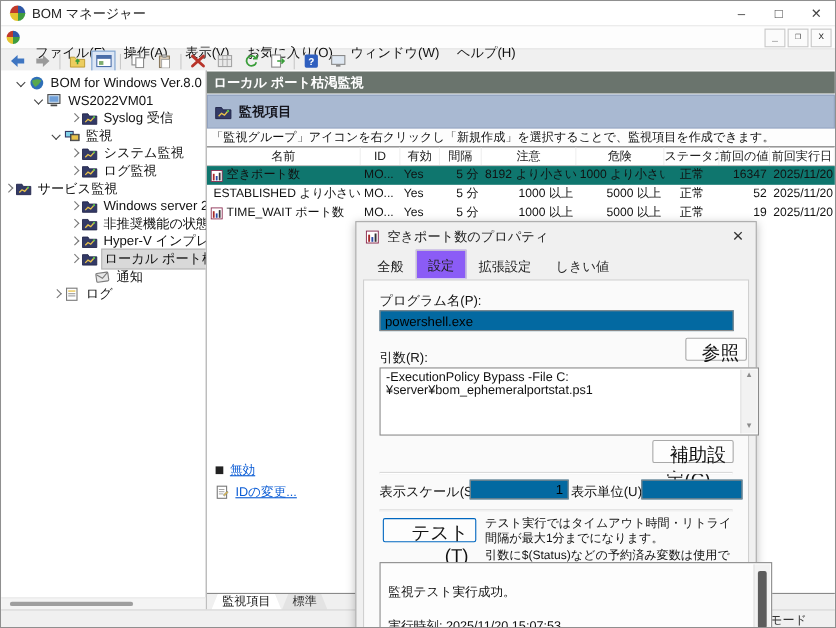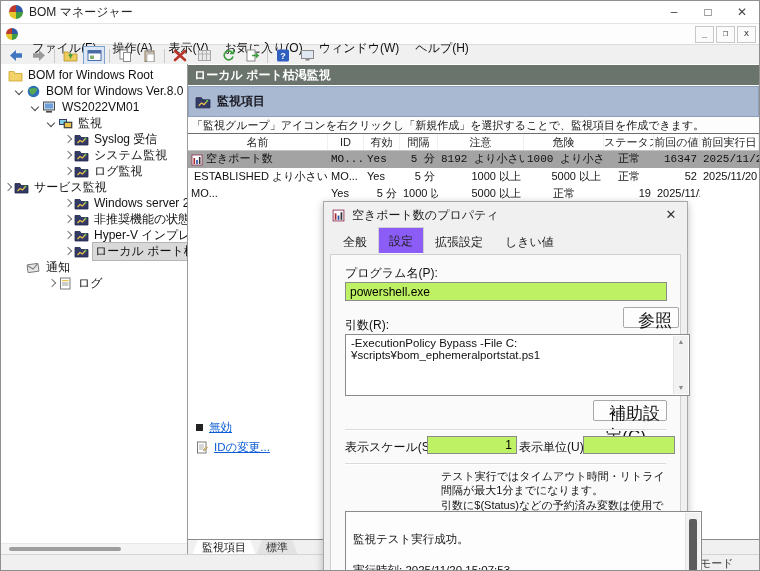--- a/index.html
+++ b/index.html
@@ -46,21 +46,21 @@
   .main-panel{position:absolute;left:187px;top:63px;right:0;bottom:15px;background:#fff;overflow:hidden;}
   .main-header{height:20px;background:#6a746d;color:#fff;font-weight:bold;line-height:20px;padding-left:6px;margin-top:1px;}
   .section-bar{height:29px;background:#a9b9d2;border:1px solid #8fa0bd;display:flex;align-items:center;padding-left:6px;margin-top:1px;font-weight:bold;color:#15151d;}
   .section-bar svg{margin-right:6px;}
   .hint-bar{height:16px;line-height:16px;background:#fdfdfd;border-bottom:1px solid #6d6d6d;padding-left:4px;font-size:11px;}
 
   .grid{display:grid;grid-template-columns:140px 36px 36px 38px 86px 80px 50px 46px 1fr;}
   .ghead{border-bottom:1px solid #c4c4c4;height:16px;line-height:16px;font-size:11px;color:#222;}
   .ghead .hc{text-align:center;overflow:hidden;white-space:nowrap;border-right:1px solid #efefef;}
   .grow{height:17px;line-height:17px;font-size:11px;white-space:nowrap;}
-  .grow.sel{background:#a3a3a3;font-family:Liberation Mono, monospace;}
+  .grow.sel{background:#0f766e;}
   .cell{overflow:hidden;white-space:nowrap;padding:0 3px;}
   .c-name{display:flex;align-items:center;gap:3px;}
   .c-right{text-align:right;}
   .c-center{text-align:center;}
 
   .links-block{position:absolute;left:8px;top:353px;}
   .link-row{display:flex;align-items:center;height:20px;gap:6px;}
   .bullet-sq{width:7px;height:7px;background:#222;}
   a.blue-link{color:#0b5cd5;text-decoration:underline;font-size:11.5px;}
 
@@ -76,21 +76,21 @@
   .dialog{position:absolute;left:322px;top:200px;width:363px;height:390px;background:#f0f0f0;
     border:1px solid #a8a8a8;box-shadow:0 2px 8px rgba(0,0,0,.25);z-index:10;}
   .dlg-title{height:26px;display:flex;align-items:center;padding-left:8px;}
   .dlg-title .txt{margin-left:7px;font-size:12px;color:#1a1a1a;}
   .dlg-close{margin-left:auto;width:32px;height:24px;text-align:center;line-height:24px;color:#333;font-size:13px;}
   .dlg-tabs{display:flex;padding-left:8px;position:relative;top:1px;}
   .dtab{padding:4px 10px 3px;font-size:12px;color:#222;border:1px solid transparent;}
   .dtab.active{background:#8b5cf6;border:1px solid #d0d0d0;border-bottom:1px solid #fafafa;position:relative;top:-2px;padding-top:5px;}
   .dlg-page{position:absolute;left:6px;right:6px;top:52px;bottom:-2px;background:#fafafa;border:1px solid #d0d0d0;}
   .fld-label{position:absolute;font-size:12px;color:#111;}
-  .txtbox{position:absolute;border:1px solid #8a8a8a;background:#bef264;font-size:12px;
+  .txtbox{position:absolute;border:1px solid #8a8a8a;background:#0369a1;font-size:12px;
     font-family:"Liberation Sans",sans-serif;padding:0 4px;}
   .btn{position:absolute;background:#fdfdfd;border:1px solid #a9a9a9;border-radius:2px;
     font-size:17px;text-align:right;color:#111;}
   .btn.default{border:1px solid #0067c0;}
   .argbox{position:absolute;border:1px solid #8a8a8a;background:#fff;font-size:11.5px;padding:2px 18px 2px 5px;overflow:hidden;}
   .fake-vscroll{position:absolute;right:1px;top:1px;bottom:1px;width:14px;background:#f2f2f2;border-left:1px solid #e2e2e2;}
   .fake-vscroll .arr{position:absolute;left:0;width:14px;height:12px;text-align:center;font-size:7px;color:#8b8b8b;line-height:12px;}
   .fake-vscroll .arr.up{top:0;} .fake-vscroll .arr.dn{bottom:0;}
   .fake-vscroll .vthumb{position:absolute;left:3px;width:8px;background:#5c5c5c;border-radius:2px;}
   .sepline{position:absolute;left:14px;right:14px;height:1px;background:#dadada;border-bottom:1px solid #fff;}
@@ -199,126 +199,120 @@
     <span class="tbtn">
       <svg width="15" height="13" viewBox="0 0 15 13">
           <rect x="1.5" y="1.5" width="12" height="8" fill="#dfe8f2" stroke="#8a8a8a"></rect>
           <rect x="5.5" y="10" width="4" height="1.6" fill="#8a8a8a"></rect>
         </svg>
       </span>
   </div>
 
   <div class="tree-panel">
     <div class="tree">
-      <div class="tree-row" style="padding-left:6px">
-        <span class="ticon"><svg width="15" height="13" viewBox="0 0 15 13">
-              <path d="M1 2.5 h5 l1.2 2 H14 v7.5 H1 Z" fill="#f3d26a" stroke="#c9a227" stroke-width="0.8"></path>
-            </svg></span>
-        <span class="lbl">BOM for Windows Root</span>
-      </div>
       <div class="tree-row" style="padding-left:12px">
         <span class="chev down"></span>
         <span class="ticon"><svg width="15" height="13" viewBox="0 0 15 13">
               <circle cx="7.5" cy="6.5" r="5.8" fill="#2f6fb7"></circle>
               <path d="M3 4.5 Q7 2 11.5 4 Q10 8 6 10 Q3.5 8 3 4.5Z" fill="#58a84e"></path>
             </svg></span>
         <span class="lbl">BOM for Windows Ver.8.0 (ローカル)</span>
       </div>
       <div class="tree-row" style="padding-left:28px">
         <span class="chev down"></span>
         <span class="ticon"><svg width="15" height="13" viewBox="0 0 15 13">
               <rect x="1.5" y="1" width="11" height="8" fill="#cfe0f0" stroke="#4a4a4a"></rect>
               <rect x="3" y="2.5" width="8" height="5" fill="#6f9fd8"></rect>
               <rect x="4" y="10" width="6" height="1.6" fill="#4a4a4a"></rect>
             </svg></span>
         <span class="lbl">WS2022VM01</span>
+      </div>
+      <div class="tree-row" style="padding-left:60px">
+        <span class="chev right"></span>
+        <span class="ticon"><svg width="15" height="13" viewBox="0 0 15 13">
+              <path d="M1 2.5 h5 l1.2 2 H14 v7.5 H1 Z" fill="#333a66" stroke="#22264a" stroke-width="0.8"></path>
+              <path d="M3.5 10 L6 7.5 L8.5 9 L11.5 5.5" stroke="#e8c24a" stroke-width="1.2" fill="none"></path>
+              <circle cx="11.5" cy="5.5" r="1" fill="#58c14e"></circle>
+            </svg></span>
+        <span class="lbl">Syslog 受信</span>
       </div>
       <div class="tree-row" style="padding-left:44px">
         <span class="chev down"></span>
         <span class="ticon"><svg width="15" height="13" viewBox="0 0 15 13">
               <rect x="1" y="2" width="8" height="6" fill="#333a66"></rect>
               <rect x="2" y="3" width="6" height="4" fill="#7fd0e8"></rect>
               <rect x="6" y="5" width="8" height="6" fill="#555" stroke="#333" stroke-width="0.6"></rect>
               <rect x="7" y="6" width="6" height="4" fill="#e8c24a"></rect>
             </svg></span>
         <span class="lbl">監視</span>
       </div>
       <div class="tree-row" style="padding-left:60px">
         <span class="chev right"></span>
         <span class="ticon"><svg width="15" height="13" viewBox="0 0 15 13">
               <path d="M1 2.5 h5 l1.2 2 H14 v7.5 H1 Z" fill="#333a66" stroke="#22264a" stroke-width="0.8"></path>
               <path d="M3.5 10 L6 7.5 L8.5 9 L11.5 5.5" stroke="#e8c24a" stroke-width="1.2" fill="none"></path>
               <circle cx="11.5" cy="5.5" r="1" fill="#58c14e"></circle>
             </svg></span>
-        <span class="lbl">Syslog 受信</span>
+        <span class="lbl">システム監視</span>
       </div>
       <div class="tree-row" style="padding-left:60px">
         <span class="chev right"></span>
         <span class="ticon"><svg width="15" height="13" viewBox="0 0 15 13">
               <path d="M1 2.5 h5 l1.2 2 H14 v7.5 H1 Z" fill="#333a66" stroke="#22264a" stroke-width="0.8"></path>
               <path d="M3.5 10 L6 7.5 L8.5 9 L11.5 5.5" stroke="#e8c24a" stroke-width="1.2" fill="none"></path>
               <circle cx="11.5" cy="5.5" r="1" fill="#58c14e"></circle>
             </svg></span>
-        <span class="lbl">システム監視</span>
+        <span class="lbl">ログ監視</span>
+      </div>
+      <div class="tree-row" style="">
+        <span class="chev right"></span>
+        <span class="ticon"><svg width="15" height="13" viewBox="0 0 15 13">
+              <path d="M1 2.5 h5 l1.2 2 H14 v7.5 H1 Z" fill="#333a66" stroke="#22264a" stroke-width="0.8"></path>
+              <path d="M3.5 10 L6 7.5 L8.5 9 L11.5 5.5" stroke="#e8c24a" stroke-width="1.2" fill="none"></path>
+              <circle cx="11.5" cy="5.5" r="1" fill="#58c14e"></circle>
+            </svg></span>
+        <span class="lbl">サービス監視</span>
       </div>
       <div class="tree-row" style="padding-left:60px">
         <span class="chev right"></span>
         <span class="ticon"><svg width="15" height="13" viewBox="0 0 15 13">
               <path d="M1 2.5 h5 l1.2 2 H14 v7.5 H1 Z" fill="#333a66" stroke="#22264a" stroke-width="0.8"></path>
               <path d="M3.5 10 L6 7.5 L8.5 9 L11.5 5.5" stroke="#e8c24a" stroke-width="1.2" fill="none"></path>
               <circle cx="11.5" cy="5.5" r="1" fill="#58c14e"></circle>
             </svg></span>
-        <span class="lbl">ログ監視</span>
-      </div>
-      <div class="tree-row" style="">
-        <span class="chev right"></span>
-        <span class="ticon"><svg width="15" height="13" viewBox="0 0 15 13">
-              <path d="M1 2.5 h5 l1.2 2 H14 v7.5 H1 Z" fill="#333a66" stroke="#22264a" stroke-width="0.8"></path>
-              <path d="M3.5 10 L6 7.5 L8.5 9 L11.5 5.5" stroke="#e8c24a" stroke-width="1.2" fill="none"></path>
-              <circle cx="11.5" cy="5.5" r="1" fill="#58c14e"></circle>
-            </svg></span>
-        <span class="lbl">サービス監視</span>
+        <span class="lbl">Windows server 2025 セ</span>
       </div>
       <div class="tree-row" style="padding-left:60px">
         <span class="chev right"></span>
         <span class="ticon"><svg width="15" height="13" viewBox="0 0 15 13">
               <path d="M1 2.5 h5 l1.2 2 H14 v7.5 H1 Z" fill="#333a66" stroke="#22264a" stroke-width="0.8"></path>
               <path d="M3.5 10 L6 7.5 L8.5 9 L11.5 5.5" stroke="#e8c24a" stroke-width="1.2" fill="none"></path>
               <circle cx="11.5" cy="5.5" r="1" fill="#58c14e"></circle>
             </svg></span>
-        <span class="lbl">Windows server 2025 セ</span>
+        <span class="lbl">非推奨機能の状態チェック</span>
       </div>
       <div class="tree-row" style="padding-left:60px">
         <span class="chev right"></span>
         <span class="ticon"><svg width="15" height="13" viewBox="0 0 15 13">
               <path d="M1 2.5 h5 l1.2 2 H14 v7.5 H1 Z" fill="#333a66" stroke="#22264a" stroke-width="0.8"></path>
               <path d="M3.5 10 L6 7.5 L8.5 9 L11.5 5.5" stroke="#e8c24a" stroke-width="1.2" fill="none"></path>
               <circle cx="11.5" cy="5.5" r="1" fill="#58c14e"></circle>
             </svg></span>
-        <span class="lbl">非推奨機能の状態チェック</span>
-      </div>
-      <div class="tree-row" style="padding-left:60px">
-        <span class="chev right"></span>
-        <span class="ticon"><svg width="15" height="13" viewBox="0 0 15 13">
-              <path d="M1 2.5 h5 l1.2 2 H14 v7.5 H1 Z" fill="#333a66" stroke="#22264a" stroke-width="0.8"></path>
-              <path d="M3.5 10 L6 7.5 L8.5 9 L11.5 5.5" stroke="#e8c24a" stroke-width="1.2" fill="none"></path>
-              <circle cx="11.5" cy="5.5" r="1" fill="#58c14e"></circle>
-            </svg></span>
         <span class="lbl">Hyper-V インプレースアップ</span>
       </div>
       <div class="tree-row sel" style="padding-left:60px">
         <span class="chev right"></span>
         <span class="ticon"><svg width="15" height="13" viewBox="0 0 15 13">
               <path d="M1 2.5 h5 l1.2 2 H14 v7.5 H1 Z" fill="#333a66" stroke="#22264a" stroke-width="0.8"></path>
               <path d="M3.5 10 L6 7.5 L8.5 9 L11.5 5.5" stroke="#e8c24a" stroke-width="1.2" fill="none"></path>
               <circle cx="11.5" cy="5.5" r="1" fill="#58c14e"></circle>
             </svg></span>
         <span class="lbl">ローカル ポート枯渇監視</span>
       </div>
-      <div class="tree-row" style="padding-left:24px">
+      <div class="tree-row" style="padding-left:84px">
         <span class="ticon"><svg width="15" height="13" viewBox="0 0 15 13">
               <rect x="1.5" y="3" width="11" height="8" rx="1" fill="#e8e8e8" stroke="#7a7a7a" transform="rotate(-8 7 7)"></rect>
               <path d="M2 4 L7 8 L12 3.5" stroke="#7a7a7a" fill="none" transform="rotate(-8 7 7)"></path>
             </svg></span>
         <span class="lbl">通知</span>
       </div>
       <div class="tree-row" style="padding-left:44px">
         <span class="chev right"></span>
         <span class="ticon"><svg width="15" height="13" viewBox="0 0 15 13">
               <rect x="2.5" y="1" width="9.5" height="11" fill="#fff" stroke="#7a7a7a"></rect>
@@ -392,20 +386,29 @@
       <span class="cell">Yes</span>
       <span class="cell c-right">5 分</span>
       <span class="cell c-right">1000 以上</span>
       <span class="cell c-right">5000 以上</span>
       <span class="cell c-center">正常</span>
       <span class="cell c-right">52</span>
       <span class="cell">2025/11/20 15</span>
     </div>
 
     <div class="grid grow">
+      <span class="cell c-name">
+        <svg width="12" height="12" viewBox="0 0 12 12">
+            <rect x="1" y="1" width="10" height="10" fill="#fff" stroke="#8a2b4f" stroke-width="0.8"></rect>
+            <rect x="2.5" y="4" width="1.6" height="6" fill="#a82a2a"></rect>
+            <rect x="5.2" y="6" width="1.6" height="4" fill="#2a4aa8"></rect>
+            <rect x="7.9" y="3" width="1.6" height="7" fill="#333"></rect>
+          </svg>
+        <span>TIME_WAIT ポート数</span>
+        </span>
       <span class="cell">MO...</span>
       <span class="cell">Yes</span>
       <span class="cell c-right">5 分</span>
       <span class="cell c-right">1000 以上</span>
       <span class="cell c-right">5000 以上</span>
       <span class="cell c-center">正常</span>
       <span class="cell c-right">19</span>
       <span class="cell">2025/11/20 15</span>
     </div>
 
@@ -451,37 +454,38 @@
       <span class="dtab">拡張設定</span>
       <span class="dtab">しきい値</span>
     </div>
     <div class="dlg-page">
       <span class="fld-label" style="left:14px;top:10px">プログラム名(P):</span>
       <input class="txtbox" style="left: 14px; top: 27px; width: 312px; height: 17px;" value="powershell.exe">
       <button class="btn" style="left:292px;top:52px;width:56px;height:21px">参照(B)...</button>
 
       <span class="fld-label" style="left:14px;top:62px">引数(R):</span>
       <div class="argbox" style="left:14px;top:79px;width:320px;height:56px">
-        <span>-ExecutionPolicy Bypass -File C:¥scripts¥bom_ephemeralportstat.ps1</span>
+        <span>-ExecutionPolicy Bypass -File C:¥server¥bom_ephemeralportstat.ps1</span>
         <span class="fake-vscroll">
           <span class="arr up">▲</span>
           <span class="arr dn">▼</span>
         </span>
       </div>
       <button class="btn" style="left:262px;top:145px;width:74px;height:21px">補助設定(C)...</button>
 
       <div class="sepline" style="top:174px"></div>
 
       <span class="fld-label" style="left:14px;top:184px">表示スケール(S):</span>
       <input class="txtbox" style="left: 96px; top: 181px; width: 80px; height: 16px; text-align: right;" value="1">
       <span class="fld-label" style="left:188px;top:184px">表示単位(U):</span>
       <input class="txtbox" style="left: 252px; top: 181px; width: 82px; height: 16px;" value="">
 
       <div class="sepline" style="top:208px"></div>
 
+      <button class="btn default" style="left:17px;top:216px;width:85px;height:22px">テスト(T)</button>
       <div class="note-text" style="left:110px;top:214px;width:230px">
         <span style="display:block">テスト実行ではタイムアウト時間・リトライ間隔が最大1分までになります。</span>
         <span style="display:block">引数に$(Status)などの予約済み変数は使用できません。</span>
       </div>
 
       <div class="result-box" style="left:14px;top:256px;width:330px;height:130px">
         <span>監視テスト実行成功。
 
 実行時刻: 2025/11/20 15:07:53
 実行時間: 1.187

